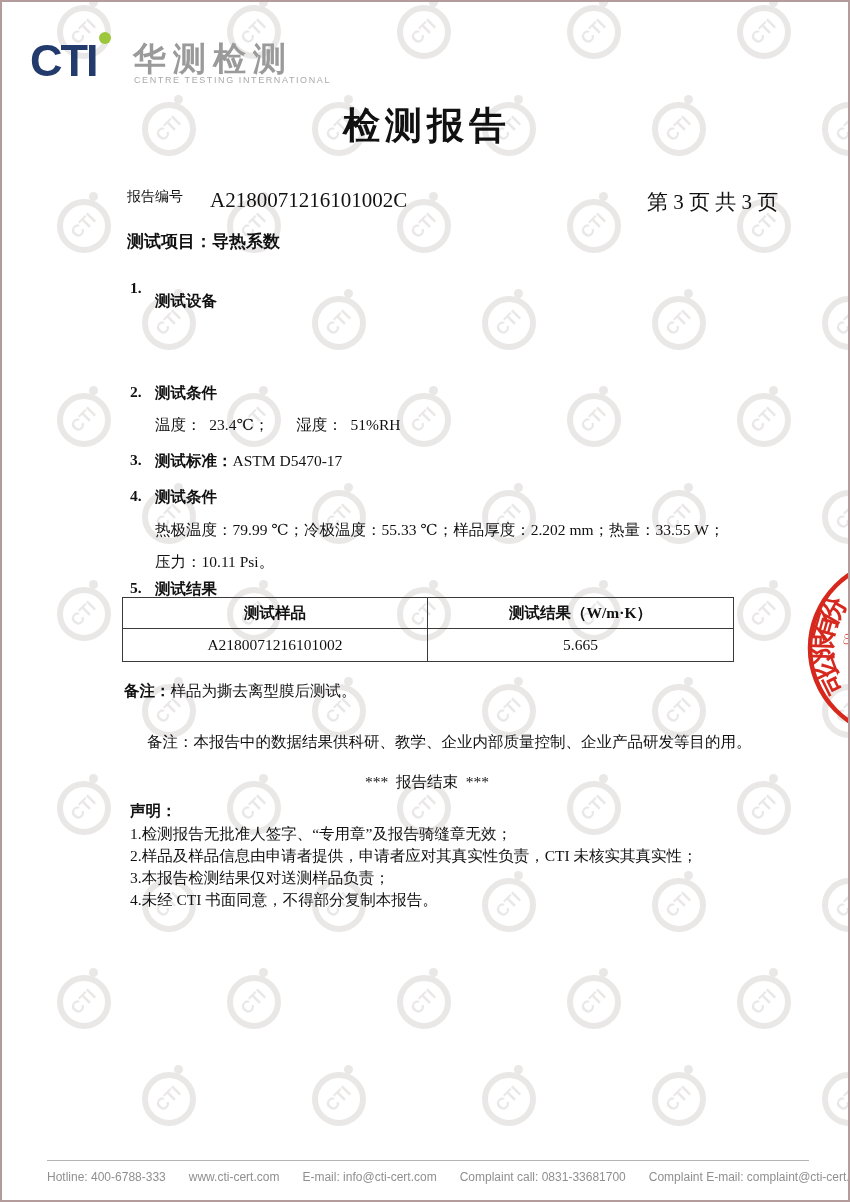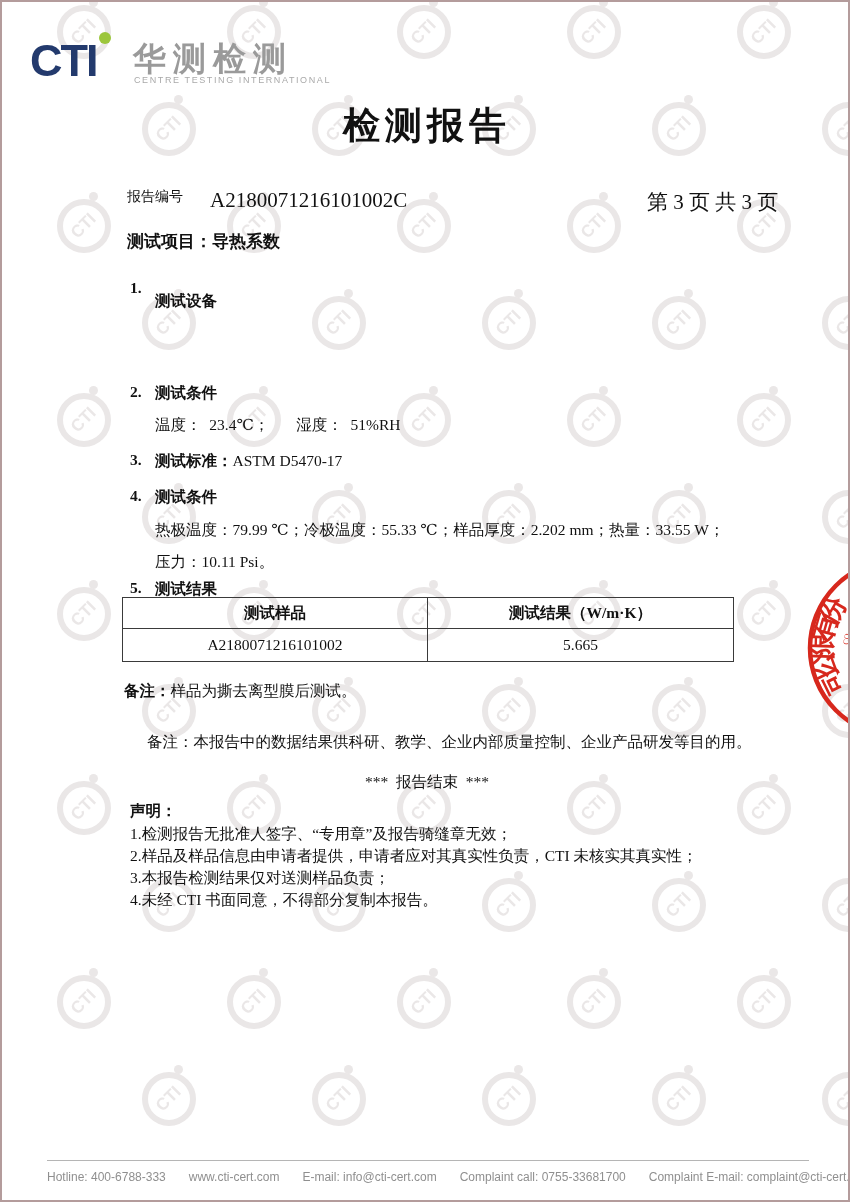--- a/index.html
+++ b/index.html
@@ -381,18 +381,18 @@
         <text transform="translate(105.66078234423077,115.80128850214969) rotate(-102)" text-anchor="middle" dominant-baseline="central" font-size="27" font-weight="bold" fill="#d7281d">公</text>
         <text transform="translate(111.69165248126329,133.31620715596986) rotate(-116)" text-anchor="middle" dominant-baseline="central" font-size="27" font-weight="bold" fill="#d7281d">司</text>
         <text transform="translate(128.78999684336517,90.97029476131962) rotate(-80)" text-anchor="middle" dominant-baseline="central" font-size="8" fill="#d7281d">CO</text>
       </svg>
 
     <div class="footer-line"></div>
     <div class="footer">
       <span>Hotline: 400-6788-333</span>
       <span>www.cti-cert.com</span>
       <span>E-mail: info@cti-cert.com</span>
-      <span>Complaint call: 0755-33681700</span>
+      <span>Complaint call: 0831-33681700</span>
       <span>Complaint E-mail: complaint@cti-cert.com</span>
     </div>
 
   </div>
 </div>
 
 </body></html>

